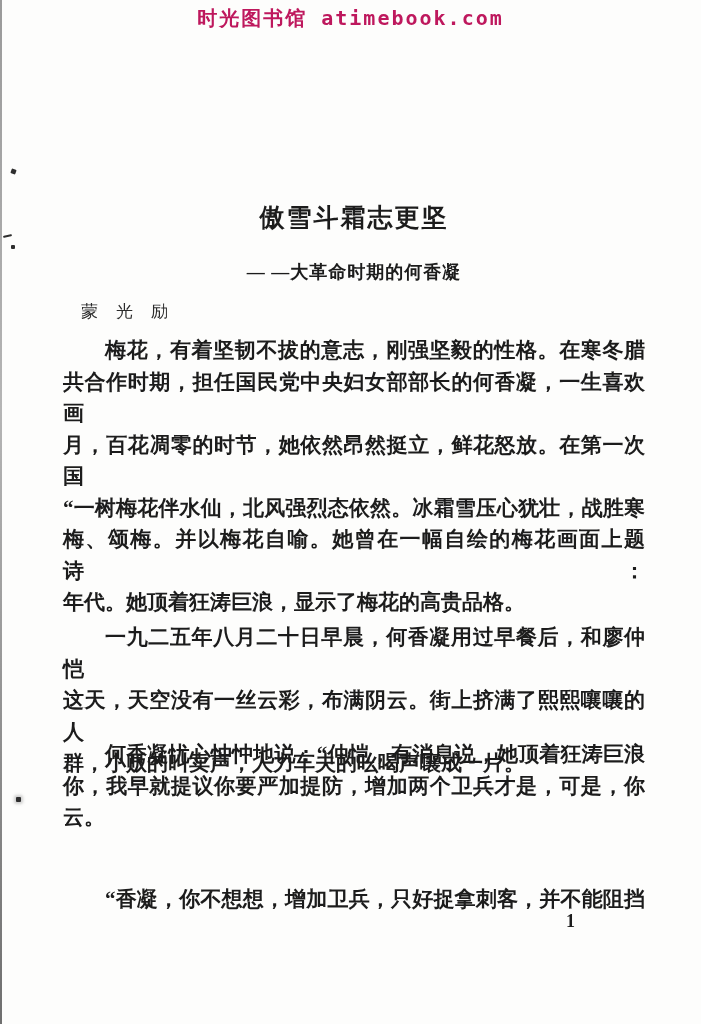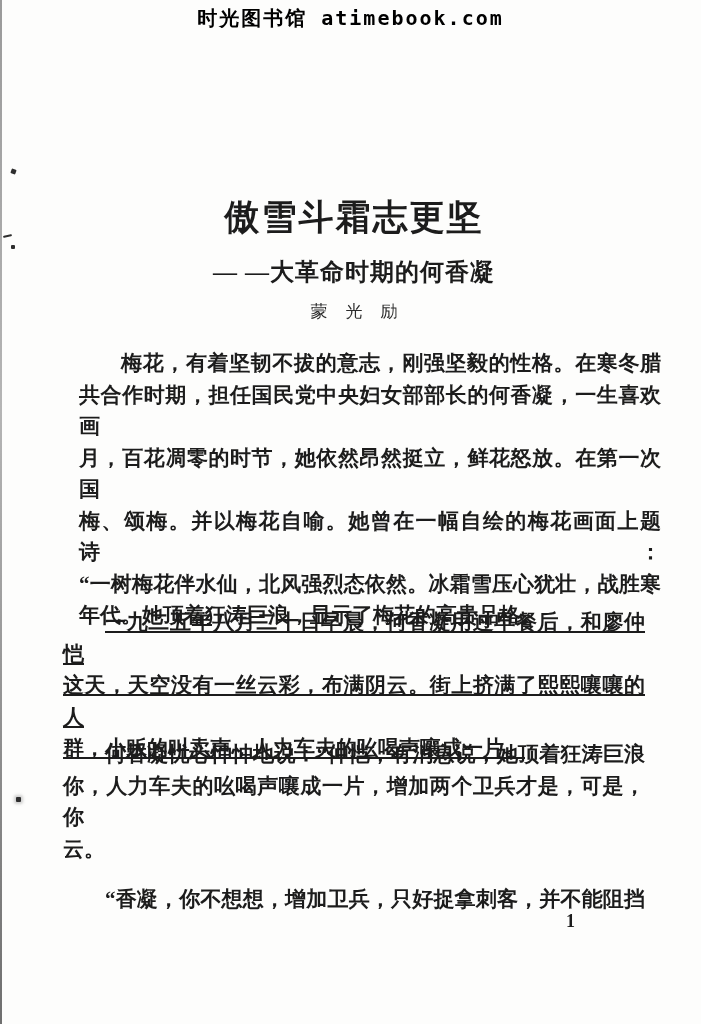--- a/index.html
+++ b/index.html
@@ -28,40 +28,40 @@
     line-height: 28px;
     letter-spacing: 2px;
     font-weight: 600;
   }
   .title {
     position: absolute;
     top: 196px; left: 63px;
     width: 582px;
     margin: 0;
     text-align: center;
-    font-size: 35px;
+    font-size: 25px;
     line-height: 44px;
     font-weight: 700;
     letter-spacing: 2px;
   }
   .subtitle {
     position: absolute;
     top: 257px; left: 63px;
     width: 582px;
     text-align: center;
-    font-size: 24px;
+    font-size: 18px;
     line-height: 30px;
     font-weight: 700;
     letter-spacing: 1px;
   }
   .author {
     position: absolute;
     top: 299px; left: 63px;
     width: 582px;
-    text-align: center;
+    text-align: left;
     font-size: 17px;
     line-height: 26px;
     font-weight: 400;
     letter-spacing: 18px;
     text-indent: 18px;
     color: #2b2b2b;
   }
   .section-heading {
     position: absolute;
     top: 562px; left: 63px;
@@ -75,22 +75,22 @@
     text-indent: 15px;
   }
   .para {
     position: absolute;
     left: 63px;
     width: 582px;
     font-size: 21px;
     font-weight: 600;
     line-height: 31.5px;
   }
-  .p1 { top: 348px; margin-left: 16px; }
-  .p2 { top: 607px; text-decoration: underline; }
+  .p1 { top: 335px; }
+  .p2 { top: 622px; }
   .p3 { top: 739px; }
   .p4 { top: 848px; margin-top: 36px; }
   .line { white-space: nowrap; }
   .just { text-align: justify; text-align-last: justify; white-space: normal; }
   .indent { text-indent: 2em; }
   .page-number {
     position: absolute;
     top: 908px; left: 566px;
     font-size: 18px;
     line-height: 26px;
@@ -103,47 +103,47 @@
   .speck-2b { left: 11px; top: 245px; width: 4px; height: 4px; }
   .speck-3 { left: 16px; top: 797px; width: 5px; height: 5px; box-shadow: 0 0 3px 2px rgba(120,120,120,0.35); }
 </style>
 </head>
 <body>
 
 <div class="page">
 
   <div class="scan-edge"></div>
 
-  <div class="watermark" style="color: #000000;">时光图书馆 atimebook.com</div>
+  <div class="watermark" style="color: #be185d;">时光图书馆 atimebook.com</div>
 
   <h1 class="title">傲雪斗霜志更坚</h1>
 
   <div class="subtitle">— —大革命时期的何香凝</div>
 
   <div class="author">蒙光励</div>
 
   <div class="para p1">
     <div class="line just indent">梅花，有着坚韧不拔的意志，刚强坚毅的性格。在寒冬腊</div>
     <div class="line just">共合作时期，担任国民党中央妇女部部长的何香凝，一生喜欢画</div>
     <div class="line just">月，百花凋零的时节，她依然昂然挺立，鲜花怒放。在第一次国</div>
+    <div class="line just">“一树梅花伴水仙，北风强烈态依然。冰霜雪压心犹壮，战胜寒</div>
     <div class="line just">梅、颂梅。并以梅花自喻。她曾在一幅自绘的梅花画面上题诗：</div>
-    <div class="line just">“一树梅花伴水仙，北风强烈态依然。冰霜雪压心犹壮，战胜寒</div>
     <div class="line">年代。她顶着狂涛巨浪，显示了梅花的高贵品格。</div>
   </div>
 
 
   <div class="para p2">
     <div class="line just indent">一九二五年八月二十日早晨，何香凝用过早餐后，和廖仲恺</div>
     <div class="line just">这天，天空没有一丝云彩，布满阴云。街上挤满了熙熙嚷嚷的人</div>
     <div class="line">群，小贩的叫卖声，人力车夫的吆喝声嚷成一片。</div>
   </div>
 
   <div class="para p3">
     <div class="line just indent">何香凝忧心忡忡地说：“仲恺，有消息说，她顶着狂涛巨浪</div>
-    <div class="line just">你，人力车夫的吆喝声嚷成一片，增加两个卫兵才是，可是，你</div>
+    <div class="line just">你，我早就提议你要严加提防，增加两个卫兵才是，可是，你</div>
     <div class="line">云。</div>
   </div>
 
   <div class="para p4">
     <div class="line just indent">“香凝，你不想想，增加卫兵，只好捉拿刺客，并不能阻挡</div>
   </div>
 
   <div class="page-number">1</div>
 
   <div class="speck speck-1"></div>

